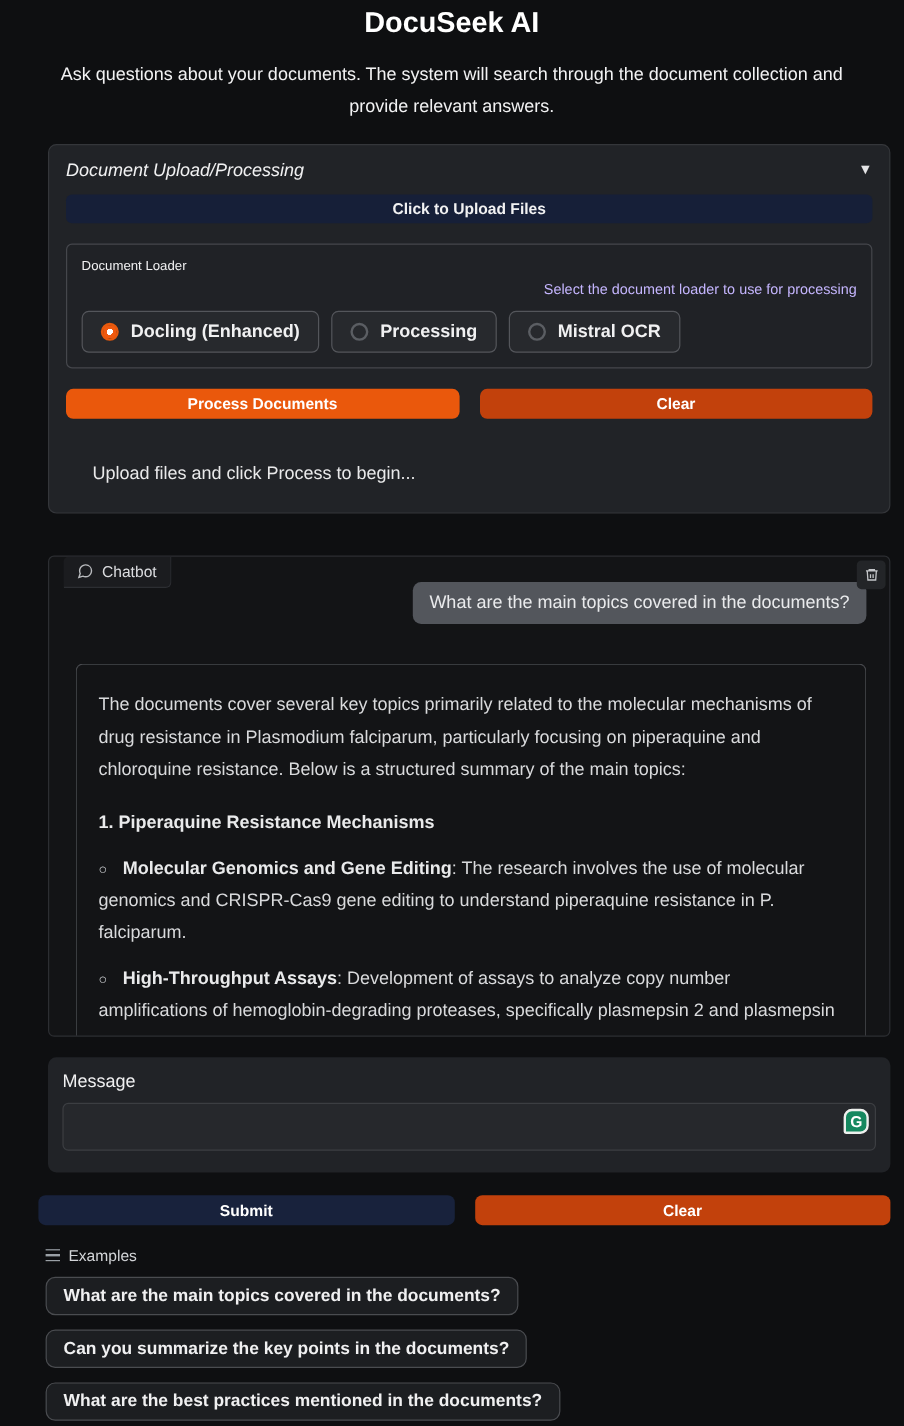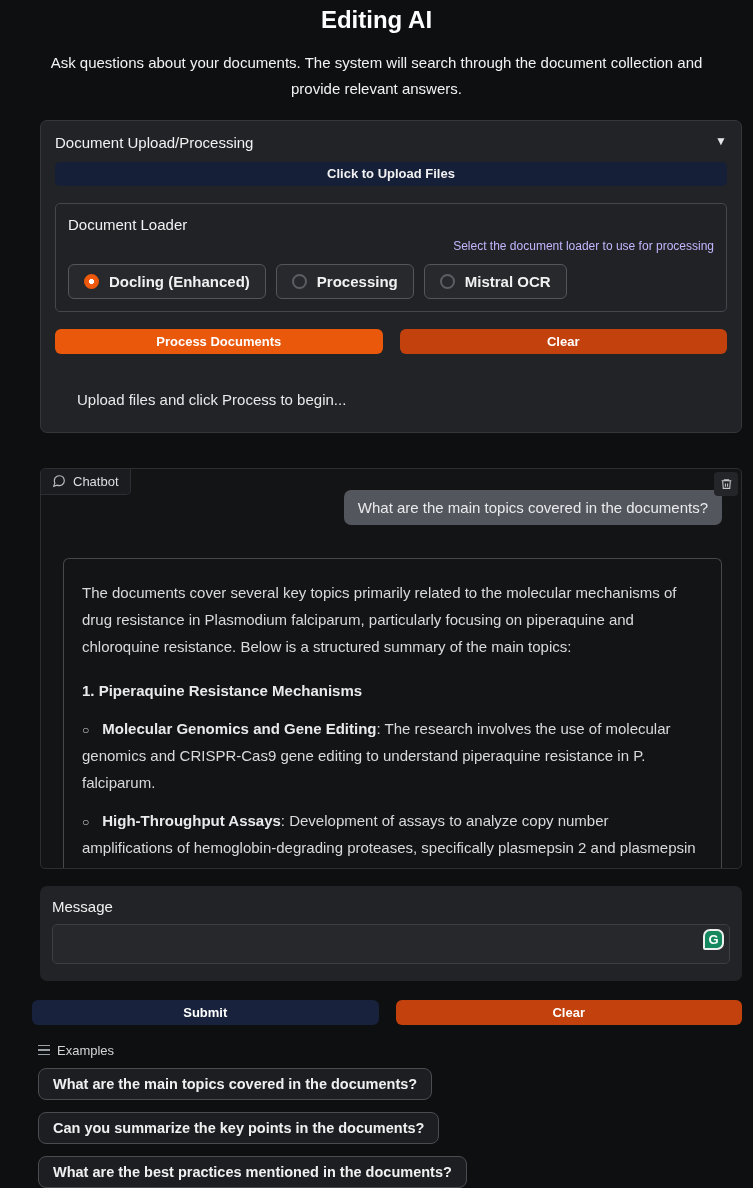--- a/index.html
+++ b/index.html
@@ -22,37 +22,37 @@
   .panel {
     margin: 17px 11px 0 40px;
     background: #212327;
     border: 1px solid #34363a;
     border-radius: 7px;
   }
   
   .upload-panel { padding: 13px 14px 24px; }
   .acc-header {
     display: flex; justify-content: space-between; align-items: flex-start;
-    font-size: 15px; color: #f1f1f2; cursor: pointer;
+    font-size: 15px; color: #f1f1f2; cursor: pointer; font-style: italic;
   }
   .acc-arrow { font-size: 12px; color: #e4e4e6; }
   .upload-btn {
     margin-top: 11px; width: 100%; height: 24px;
     background: #161f38; color: #f1f1f2;
     border: none; border-radius: 5px;
     font-size: 13px; font-weight: 600; font-family: inherit; cursor: pointer;
   }
   .loader-group {
     margin-top: 17px;
     background: #202226;
     border: 1px solid #45474c;
     border-radius: 5px;
     padding: 12px;
   }
-  .loader-label { font-size: 15px; color: #f1f1f2; }
+  .loader-label { font-size: 11px; color: #f1f1f2; }
   .loader-info { margin-top: 6px; font-size: 12px; color: #c4b5fd; text-align: right; }
   .radio-row { margin-top: 11px; display: flex; gap: 10px; }
   .radio-pill {
     display: flex; align-items: center; gap: 10px;
     background: #27292d; border: 1px solid #54565b; border-radius: 6px;
     padding: 8px 15px; cursor: pointer;
     font-size: 15px; font-weight: 600; color: #f1f1f2;
   }
   .radio-dot {
     width: 15px; height: 15px; border-radius: 50%;
@@ -75,21 +75,21 @@
   .chatbot {
     position: relative;
     margin: 35px 11px 0 40px;
     height: 401px;
     background: #131416;
     border: 1px solid #2c2e32;
     border-radius: 5px;
     overflow: hidden;
   }
   .chat-tab {
-    position: absolute; top: 0; left: 0;
+    position: absolute; top: 0; left: 12px;
     display: flex; align-items: center; gap: 7px;
     background: #1b1c1f;
     border-right: 1px solid #2c2e32; border-bottom: 1px solid #2c2e32;
     border-radius: 4px 0 5px 0;
     padding: 5px 11px;
     font-size: 13px; color: #dcdde0;
   }
   .trash-btn {
     position: absolute; top: 3px; right: 3px;
     width: 24px; height: 24px;
@@ -154,21 +154,21 @@
   .example-btn {
     background: #1c1e21; border: 1px solid #4a4c50; border-radius: 8px;
     padding: 7px 14px; cursor: pointer;
     font-size: 14.5px; font-weight: 600; color: #f0f0f1; font-family: inherit;
   }
   svg { display: block; }
 </style>
 </head>
 <body>
 
-<div class="page-title">Editing AI</div>
+<div class="page-title">DocuSeek AI</div>
 <div class="page-subtitle">Ask questions about your documents. The system will search through the document collection and provide relevant answers.</div>
 
 <div class="panel upload-panel">
   <div class="acc-header">
     <span>Document Upload/Processing</span>
     <span class="acc-arrow">▼</span>
   </div>
 
   <button class="upload-btn">Click to Upload Files</button>
 

